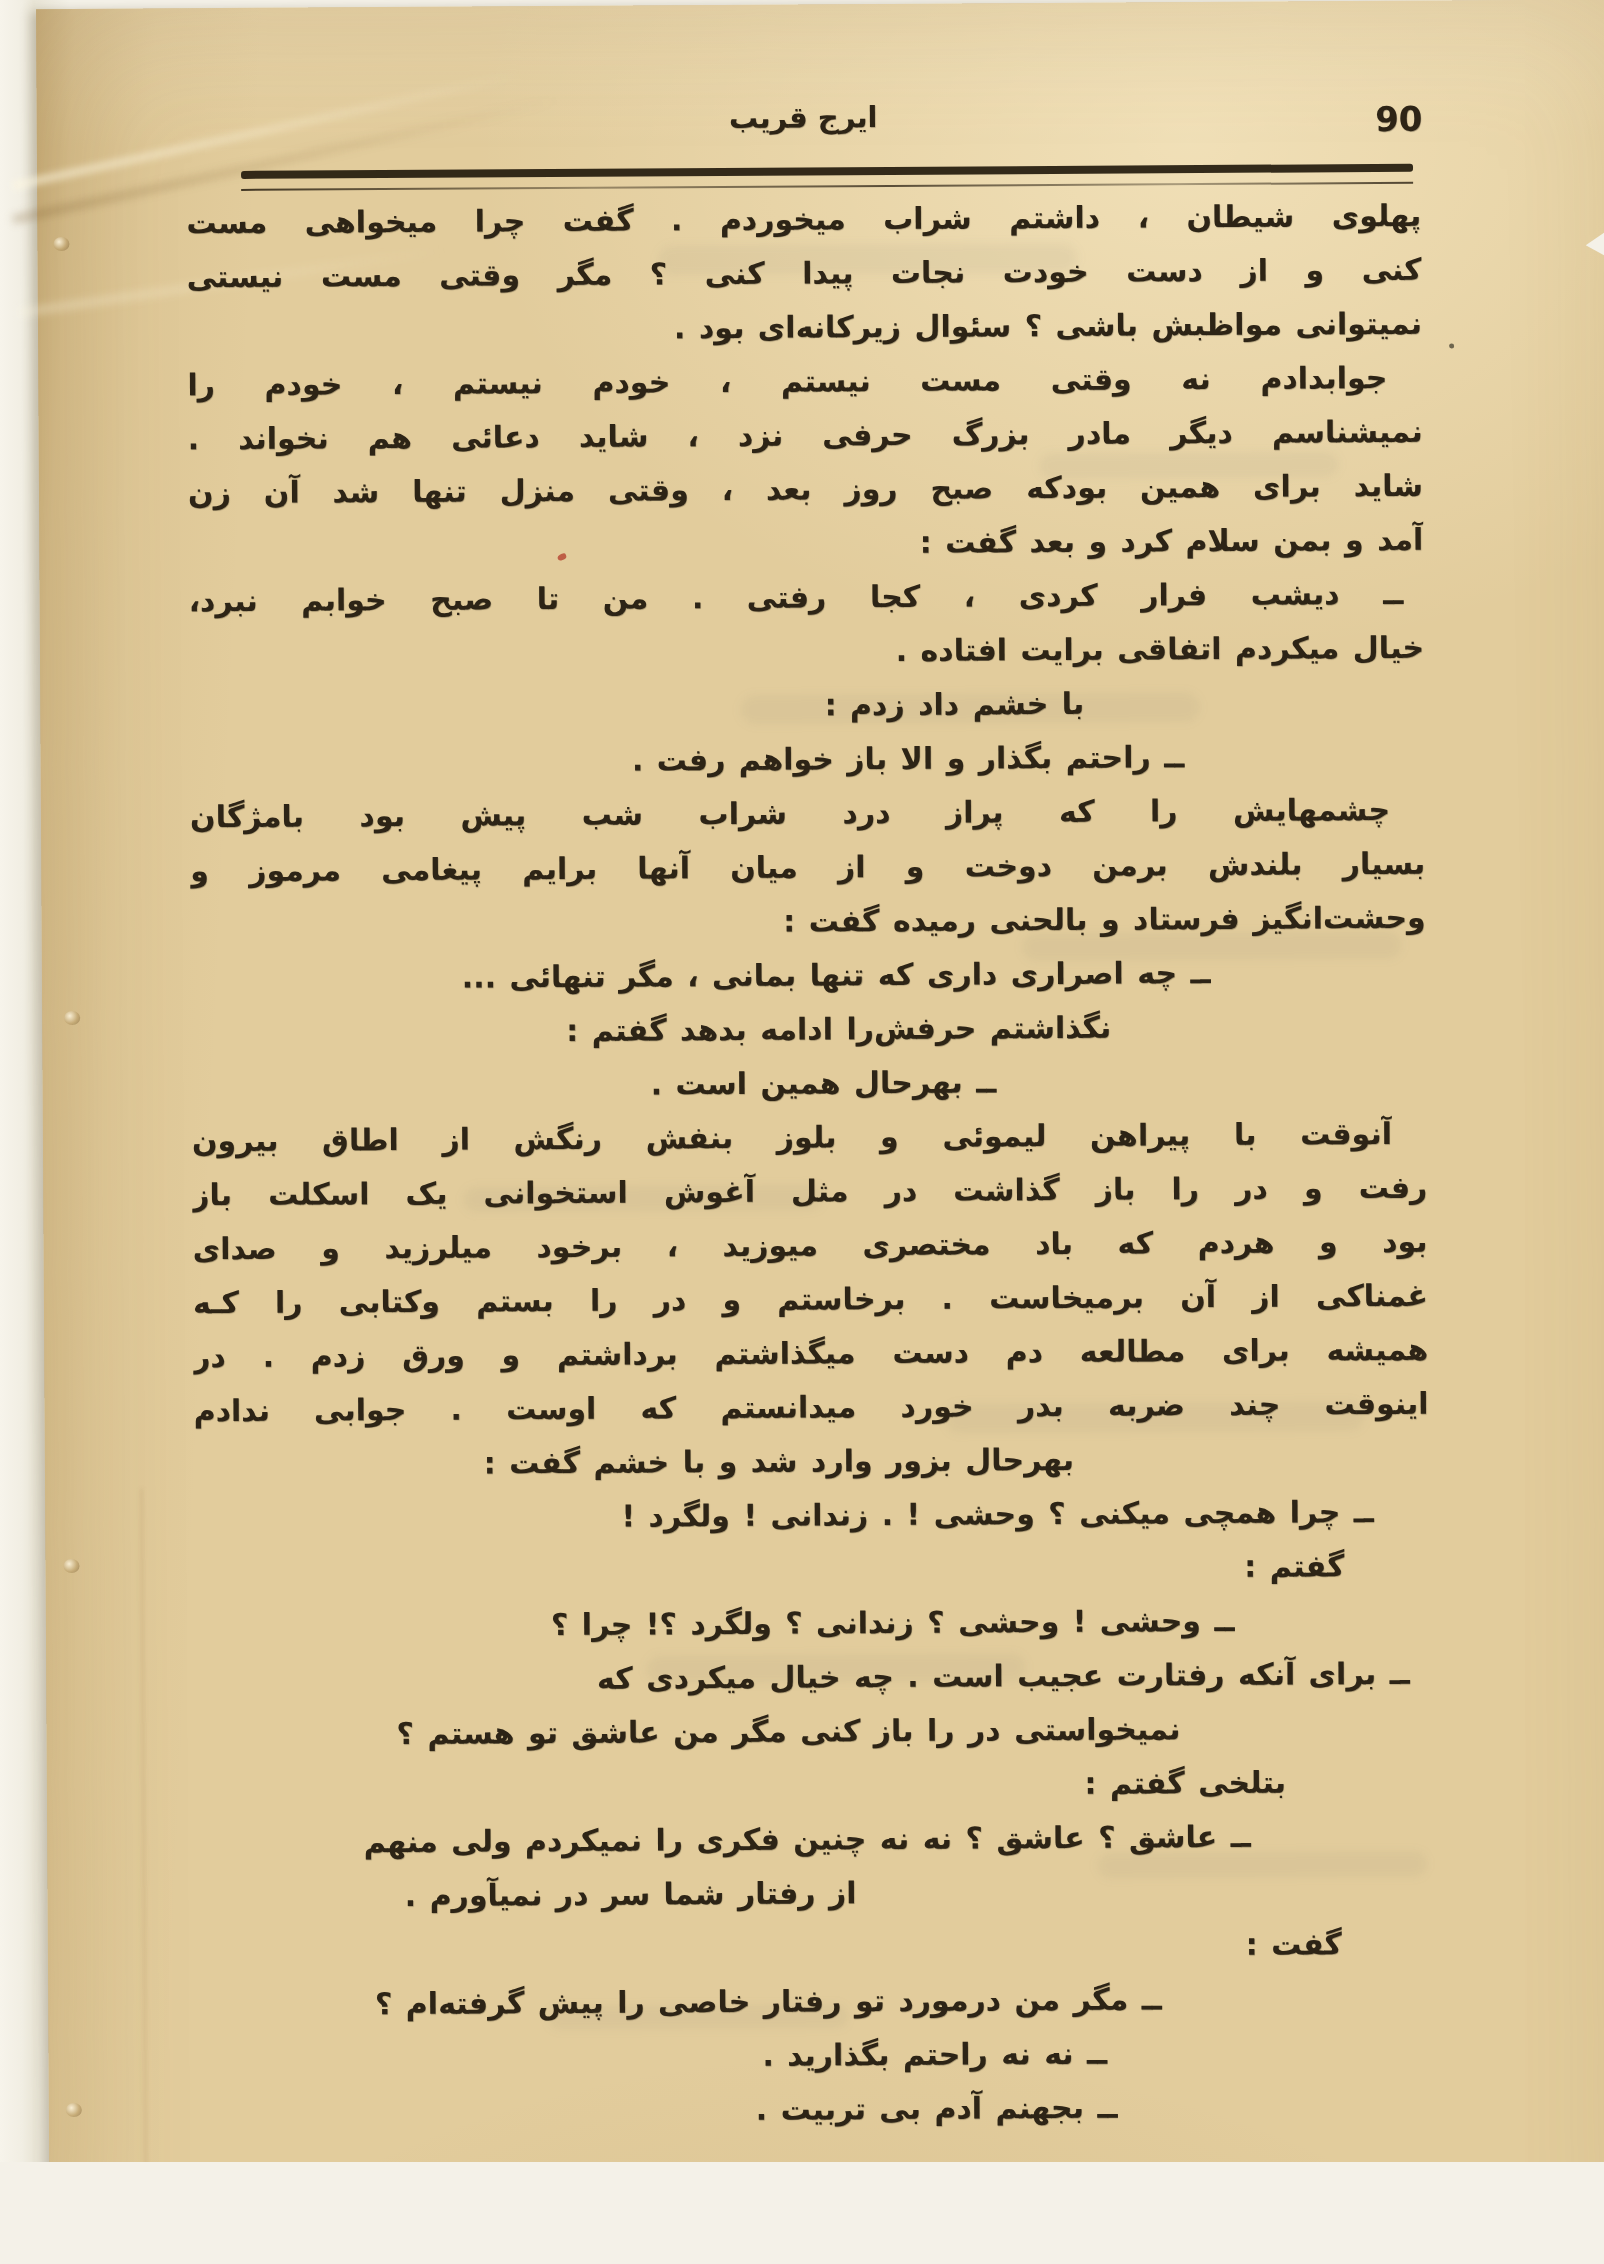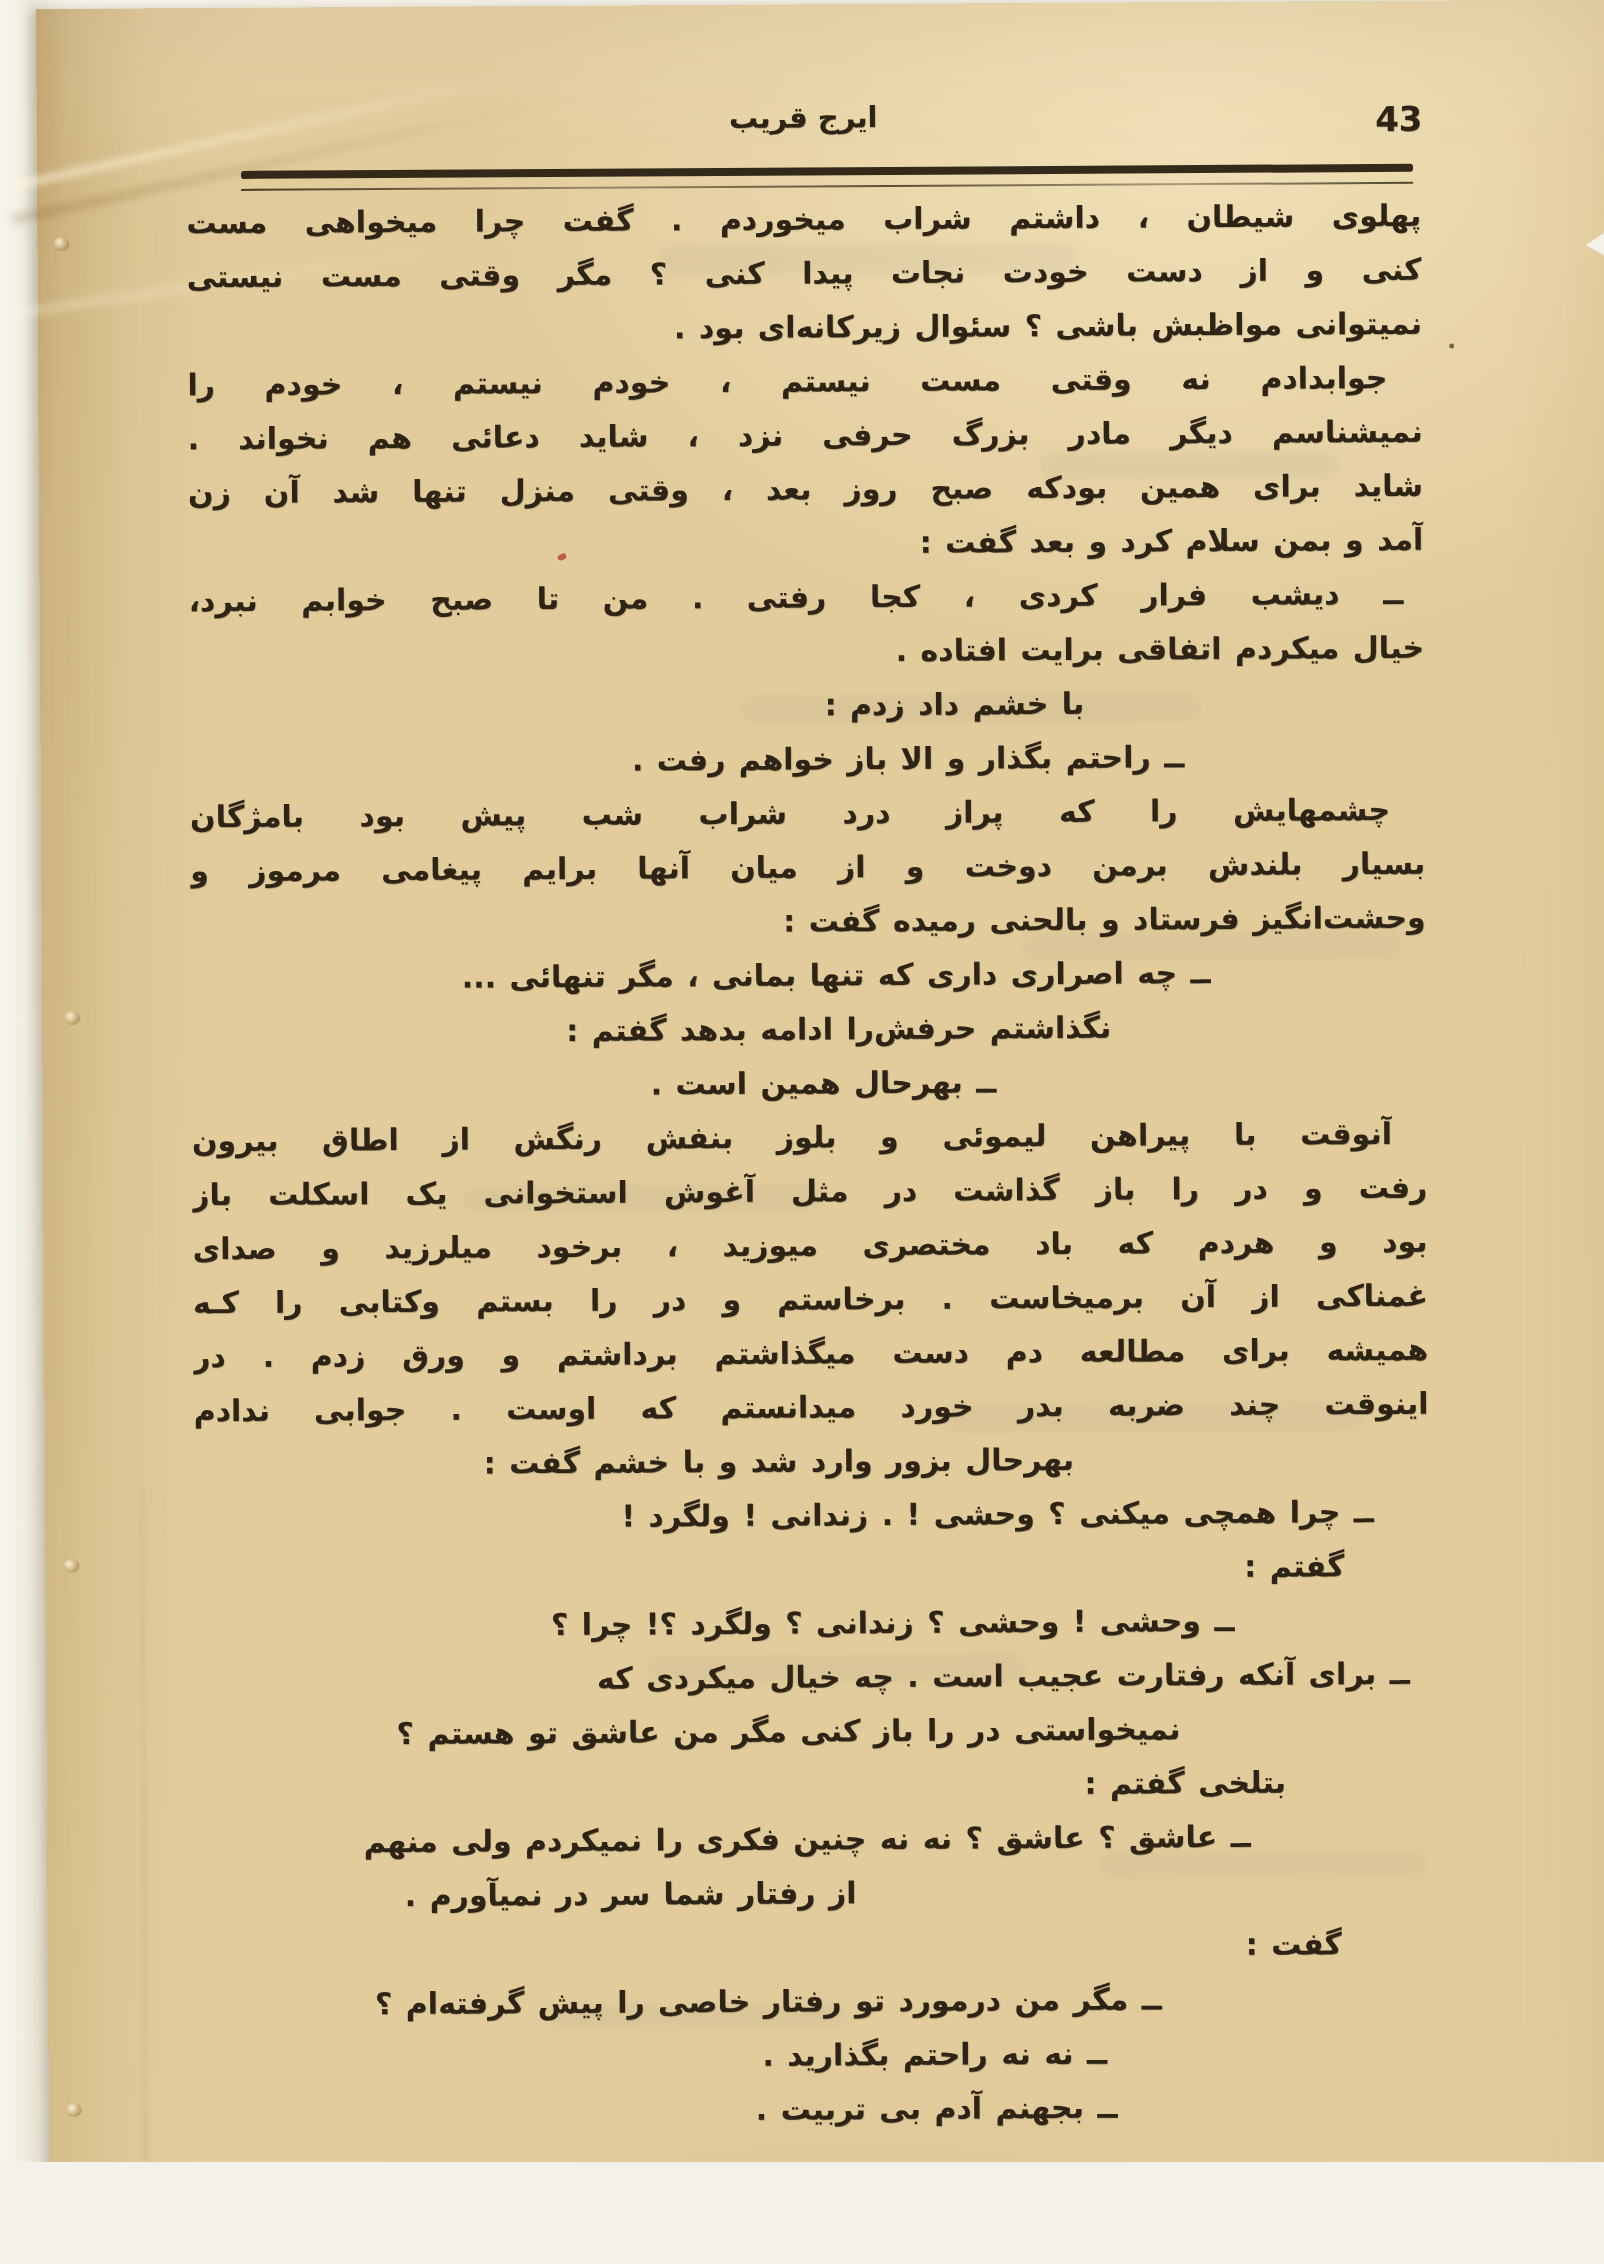--- a/index.html
+++ b/index.html
@@ -110,21 +110,21 @@
     <div class="dimple" style="left:17px; top:2094px;"></div>
 
     <div class="speck" style="left:1112px; top:2228px; width:7px; height:7px;"></div>
     <div class="speck" style="left:1178px; top:2238px; width:9px; height:8px;"></div>
     <div class="speck" style="left:1411px; top:343px; width:5px; height:5px;"></div>
     <div class="red-speck" style="left:518px; top:548px;"></div>
 
     <div class="notch"></div>
 
     <div class="title">ایرج قریب</div>
-    <div class="pagenum">43</div>
+    <div class="pagenum">90</div>
     <div class="rule-thick"></div>
     <div class="rule-thin"></div>
 
     <div class="textblock" dir="rtl" lang="fa">
       <div class="ln j">پهلوی شیطان ، داشتم شراب میخوردم . گفت چرا میخواهی مست</div>
       <div class="ln j">کنی و از دست خودت نجات پیدا کنی ؟ مگر وقتی مست نیستی</div>
       <div class="ln">نمیتوانی مواظبش باشی ؟ سئوال زیرکانه‌ای بود .</div>
       <div class="ln j" style="margin-right:35px;">جوابدادم نه وقتی مست نیستم ، خودم نیستم ، خودم را</div>
       <div class="ln j">نمیشناسم دیگر مادر بزرگ حرفی نزد ، شاید دعائی هم نخواند .</div>
       <div class="ln j">شاید برای همین بودکه صبح روز بعد ، وقتی منزل تنها شد آن زن</div>

